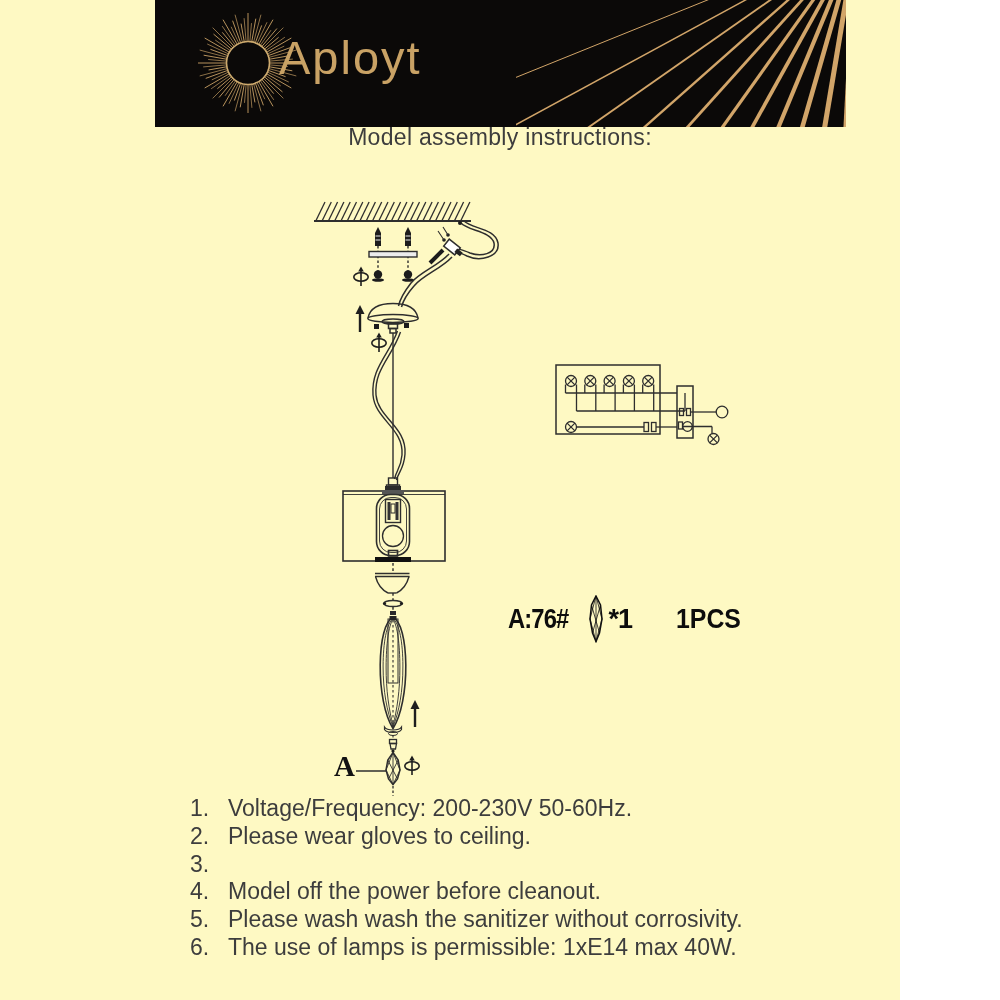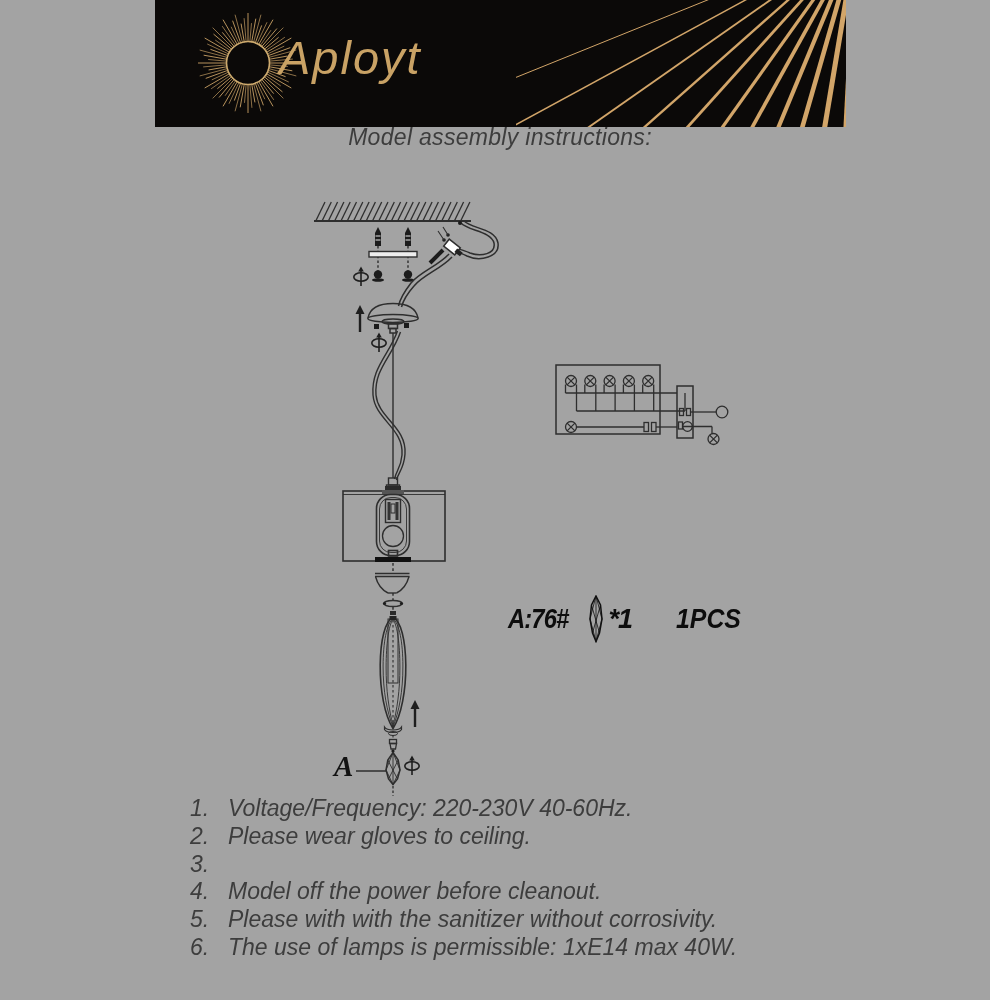--- a/index.html
+++ b/index.html
@@ -1,17 +1,17 @@
 <!DOCTYPE html>
 <html><head>
 <meta charset="utf-8">
 <style>
   html,body{margin:0;padding:0;background:#ffffff;}
-  .page{position:relative;width:990px;height:1000px;background:#a3a3a3;overflow:hidden;
-        font-family:"Liberation Sans",sans-serif;font-style:italic;}
+  .page{position:relative;width:900px;height:1000px;background:#fef9c3;overflow:hidden;
+        font-family:"Liberation Sans",sans-serif;}
   
   .banner{position:absolute;left:155px;top:0;width:691px;height:127px;background:#0b0908;}
   .sunburst{position:absolute;left:33px;top:3px;width:120px;height:120px;}
   .brand{position:absolute;left:124px;top:30px;font-size:47px;font-weight:400;
          color:#c9a265;letter-spacing:2px;}
   .fan{position:absolute;right:0;top:0;width:330px;height:127px;}
   
   .title1{position:absolute;left:0;top:124px;width:1000px;text-align:center;
           font-size:23px;color:#3d3d3d;letter-spacing:0.3px;}
   .title2{position:absolute;left:0;top:164px;width:1000px;text-align:center;
@@ -319,35 +319,35 @@
       <path d="M9 1 L13.5 10 L15 24 L12.5 38 L9 46.5 L5.5 38 L3 24 L4.5 10 Z" stroke-width="1.5"></path>
       <path d="M9 1 L3 24 M9 1 L15 24 M4.5 10 L12.5 38 M13.5 10 L5.5 38 M9 1 V46.5 M3 24 L9 46.5 M15 24 L9 46.5" stroke-width="0.8"></path>
     </svg>
     <span class="qty">*1</span>
     <span class="total">1PCS</span>
   </div>
 
   <ol class="instructions">
     <li>
       <span class="num">1.</span>
-      <span class="txt">Voltage/Frequency: 220-230V 40-60Hz.</span>
+      <span class="txt">Voltage/Frequency: 200-230V 50-60Hz.</span>
       </li>
     <li>
       <span class="num">2.</span>
       <span class="txt">Please wear gloves to ceiling.</span>
       </li>
     <li>
       <span class="num">3.</span>
       </li>
     <li>
       <span class="num">4.</span>
       <span class="txt">Model off the power before cleanout.</span>
       </li>
     <li>
       <span class="num">5.</span>
-      <span class="txt">Please with with the sanitizer without corrosivity.</span>
+      <span class="txt">Please wash wash the sanitizer without corrosivity.</span>
       </li>
     <li>
       <span class="num">6.</span>
       <span class="txt">The use of lamps is permissible: 1xE14 max 40W.</span>
       </li>
   </ol>
 </div>
 
 </body></html>

